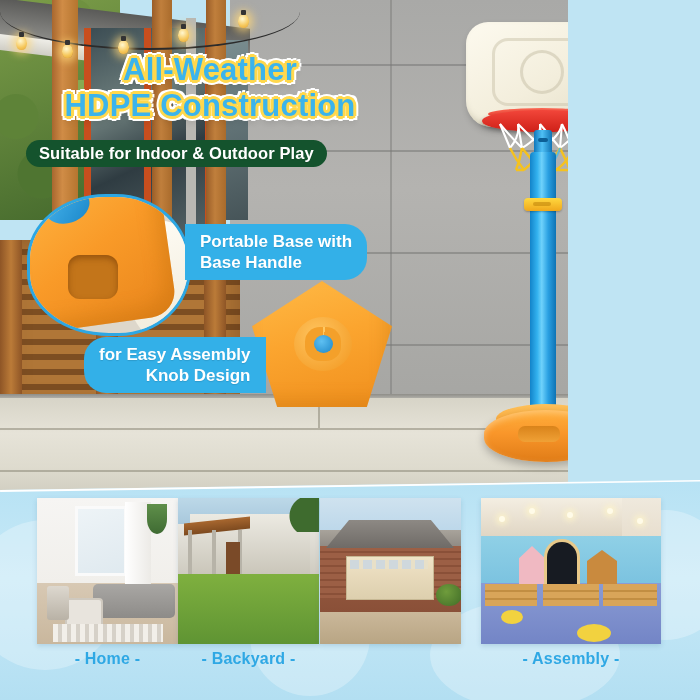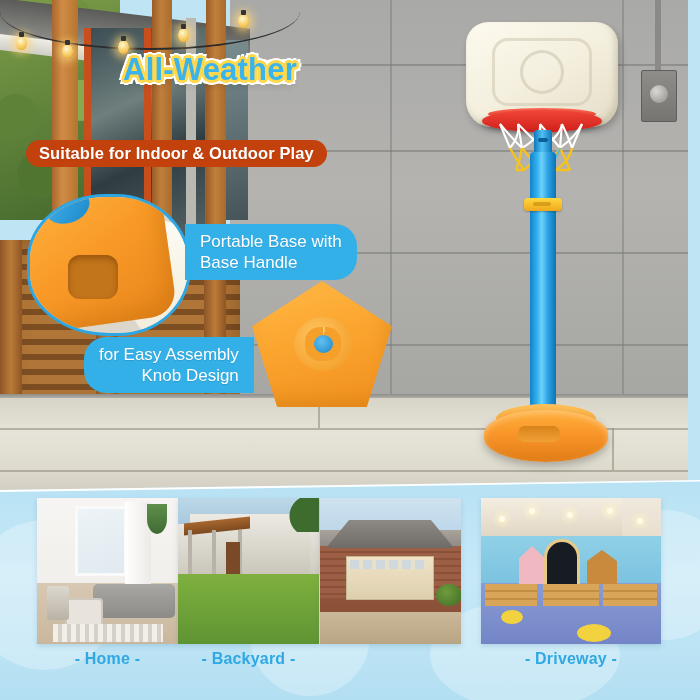--- a/index.html
+++ b/index.html
@@ -4,21 +4,21 @@
 <style>
   html,body{margin:0;padding:0;}
   body{
     width:700px;height:700px;overflow:hidden;
     font-family:"Liberation Sans",sans-serif;
     background:#bfe4f3;
   }
   #page{position:relative;width:700px;height:700px;overflow:hidden;}
 
   
-  .scene{position:absolute;left:0;top:0;width:688px;height:498px;overflow:hidden;}
+  .scene{position:absolute;left:0;top:0;width:568px;height:498px;overflow:hidden;}
 
   
   .trees{position:absolute;left:-10px;top:-10px;width:130px;height:230px;
     background:
       radial-gradient(circle at 30% 20%,#87a94b 0 14px,transparent 15px),
       radial-gradient(circle at 65% 12%,#6f9140 0 18px,transparent 19px),
       radial-gradient(circle at 20% 55%,#5e8338 0 22px,transparent 23px),
       radial-gradient(circle at 70% 48%,#86a952 0 20px,transparent 21px),
       radial-gradient(circle at 40% 80%,#4f7531 0 24px,transparent 25px),
       radial-gradient(circle at 85% 75%,#6b8f3e 0 16px,transparent 17px),
@@ -110,21 +110,21 @@
     font-weight:bold;font-size:31px;line-height:36px;letter-spacing:.2px;color:#3bb4ec;
     text-shadow:
       -2px -2px 0 #ffd84d, 2px -2px 0 #ffd84d, -2px 2px 0 #ffd84d, 2px 2px 0 #ffd84d,
       -3px 0 0 #ffd84d, 3px 0 0 #ffd84d, 0 -3px 0 #ffd84d, 0 3px 0 #ffd84d,
       -4px -4px 0 #ffffff, 4px -4px 0 #ffffff, -4px 4px 0 #ffffff, 4px 4px 0 #ffffff,
       -5px 0 0 #ffffff, 5px 0 0 #ffffff, 0 -5px 0 #ffffff, 0 5px 0 #ffffff,
       0 6px 7px rgba(0,0,0,.18);}
   .headline .l2{display:block;}
 
   .subtitle{position:absolute;left:26px;top:140px;height:27px;
-    background:#c2410c;border-radius:14px;padding:0 13px;
+    background:#14532d;border-radius:14px;padding:0 13px;
     display:flex;align-items:center;
     color:#ffffff;font-weight:bold;font-size:16.5px;letter-spacing:.1px;
     text-shadow:0 1px 1px rgba(0,0,0,.12);}
 
   
   .inset-base{position:absolute;left:27px;top:194px;width:158px;height:136px;
     border:3px solid #2da7e3;overflow:hidden;
     border-radius:48% 46% 44% 50%/46% 50% 48% 44%;
     background:#ddd7cb;}
   .inset-base .b-orange{position:absolute;left:-12px;top:-22px;width:150px;height:150px;
@@ -146,21 +146,21 @@
     clip-path:polygon(50% 0%,100% 36%,82% 100%,18% 100%,0% 36%);
     box-shadow:inset -6px -8px 16px rgba(190,110,10,.3);}
   .inset-knob .ring{position:absolute;left:42px;top:36px;width:58px;height:54px;border-radius:50%;
     background:radial-gradient(ellipse at 40% 35%,#ffc560,#f2971f);}
   .inset-knob .gear{position:absolute;left:53px;top:46px;width:36px;height:34px;border-radius:42%;
     background:conic-gradient(#ffc861 0 7deg,#f4a02a 7deg 14deg);}
   .inset-knob .dot{position:absolute;left:62px;top:54px;width:19px;height:18px;border-radius:50%;
     background:radial-gradient(circle at 40% 35%,#5ec0f2,#1d86c7);}
 
   .callout{position:absolute;background:#33b0e8;border-radius:20px;padding:7px 15px;
-    color:#fff;font-weight:normal;font-size:17px;line-height:21px;
+    color:#fff;font-weight:bold;font-size:17px;line-height:21px;
     text-shadow:0 1px 1px rgba(0,0,0,.12);}
   .callout-base{left:185px;top:224px;border-radius:0 22px 22px 0;}
   .callout-knob{left:84px;top:337px;text-align:right;border-radius:22px 0 0 22px;}
 
   
   .strip{position:absolute;left:0;top:480px;width:700px;height:220px;
     background:linear-gradient(180deg,#b7e2f4 0%,#c7e9f7 45%,#b3dff2 100%);
     clip-path:polygon(0 10px,700px 0,700px 220px,0 220px);}
   .strip:before{content:"";position:absolute;left:0;top:4px;width:700px;height:8px;
     background:#ffffff;transform:rotate(-0.85deg);transform-origin:left top;}
@@ -311,20 +311,21 @@
       <div class="pole-notch" style="top:152px"></div>
       <div class="pole"></div>
       <div class="collar"></div>
       <div class="base-top"></div>
       <div class="base"></div>
       <div class="base-handle"></div>
     </div>
 
     <div class="headline">
       <span>All-Weather</span>
+      <span class="l2">HDPE Construction</span>
     </div>
 
     <div class="subtitle">
       <span>Suitable for Indoor &amp; Outdoor Play</span>
     </div>
 
     <div class="inset-base">
       <div class="b-deck"></div>
       <div class="b-white"></div>
       <div class="b-orange"></div>
@@ -405,17 +406,17 @@
         <div class="pinkhouse"></div>
         <div class="arch"></div>
         <div class="pinkhouse" style="left:106px;top:52px;background:#c98a3e;width:30px;height:34px"></div>
         <div class="shelf" style="left:4px;width:52px"></div>
         <div class="shelf" style="left:62px;width:56px"></div>
         <div class="shelf" style="left:122px;width:54px"></div>
         <div class="flower" style="left:20px;top:112px;width:22px;height:14px"></div>
         <div class="flower" style="left:96px;top:126px;width:34px;height:18px"></div>
       </div>
     </div>
-    <div class="plabel" style="left:481px;width:180px">- Driveway -</div>
+    <div class="plabel" style="left:481px;width:180px">- Assembly -</div>
 
   </div>
 
 </div>
 
 </body></html>

